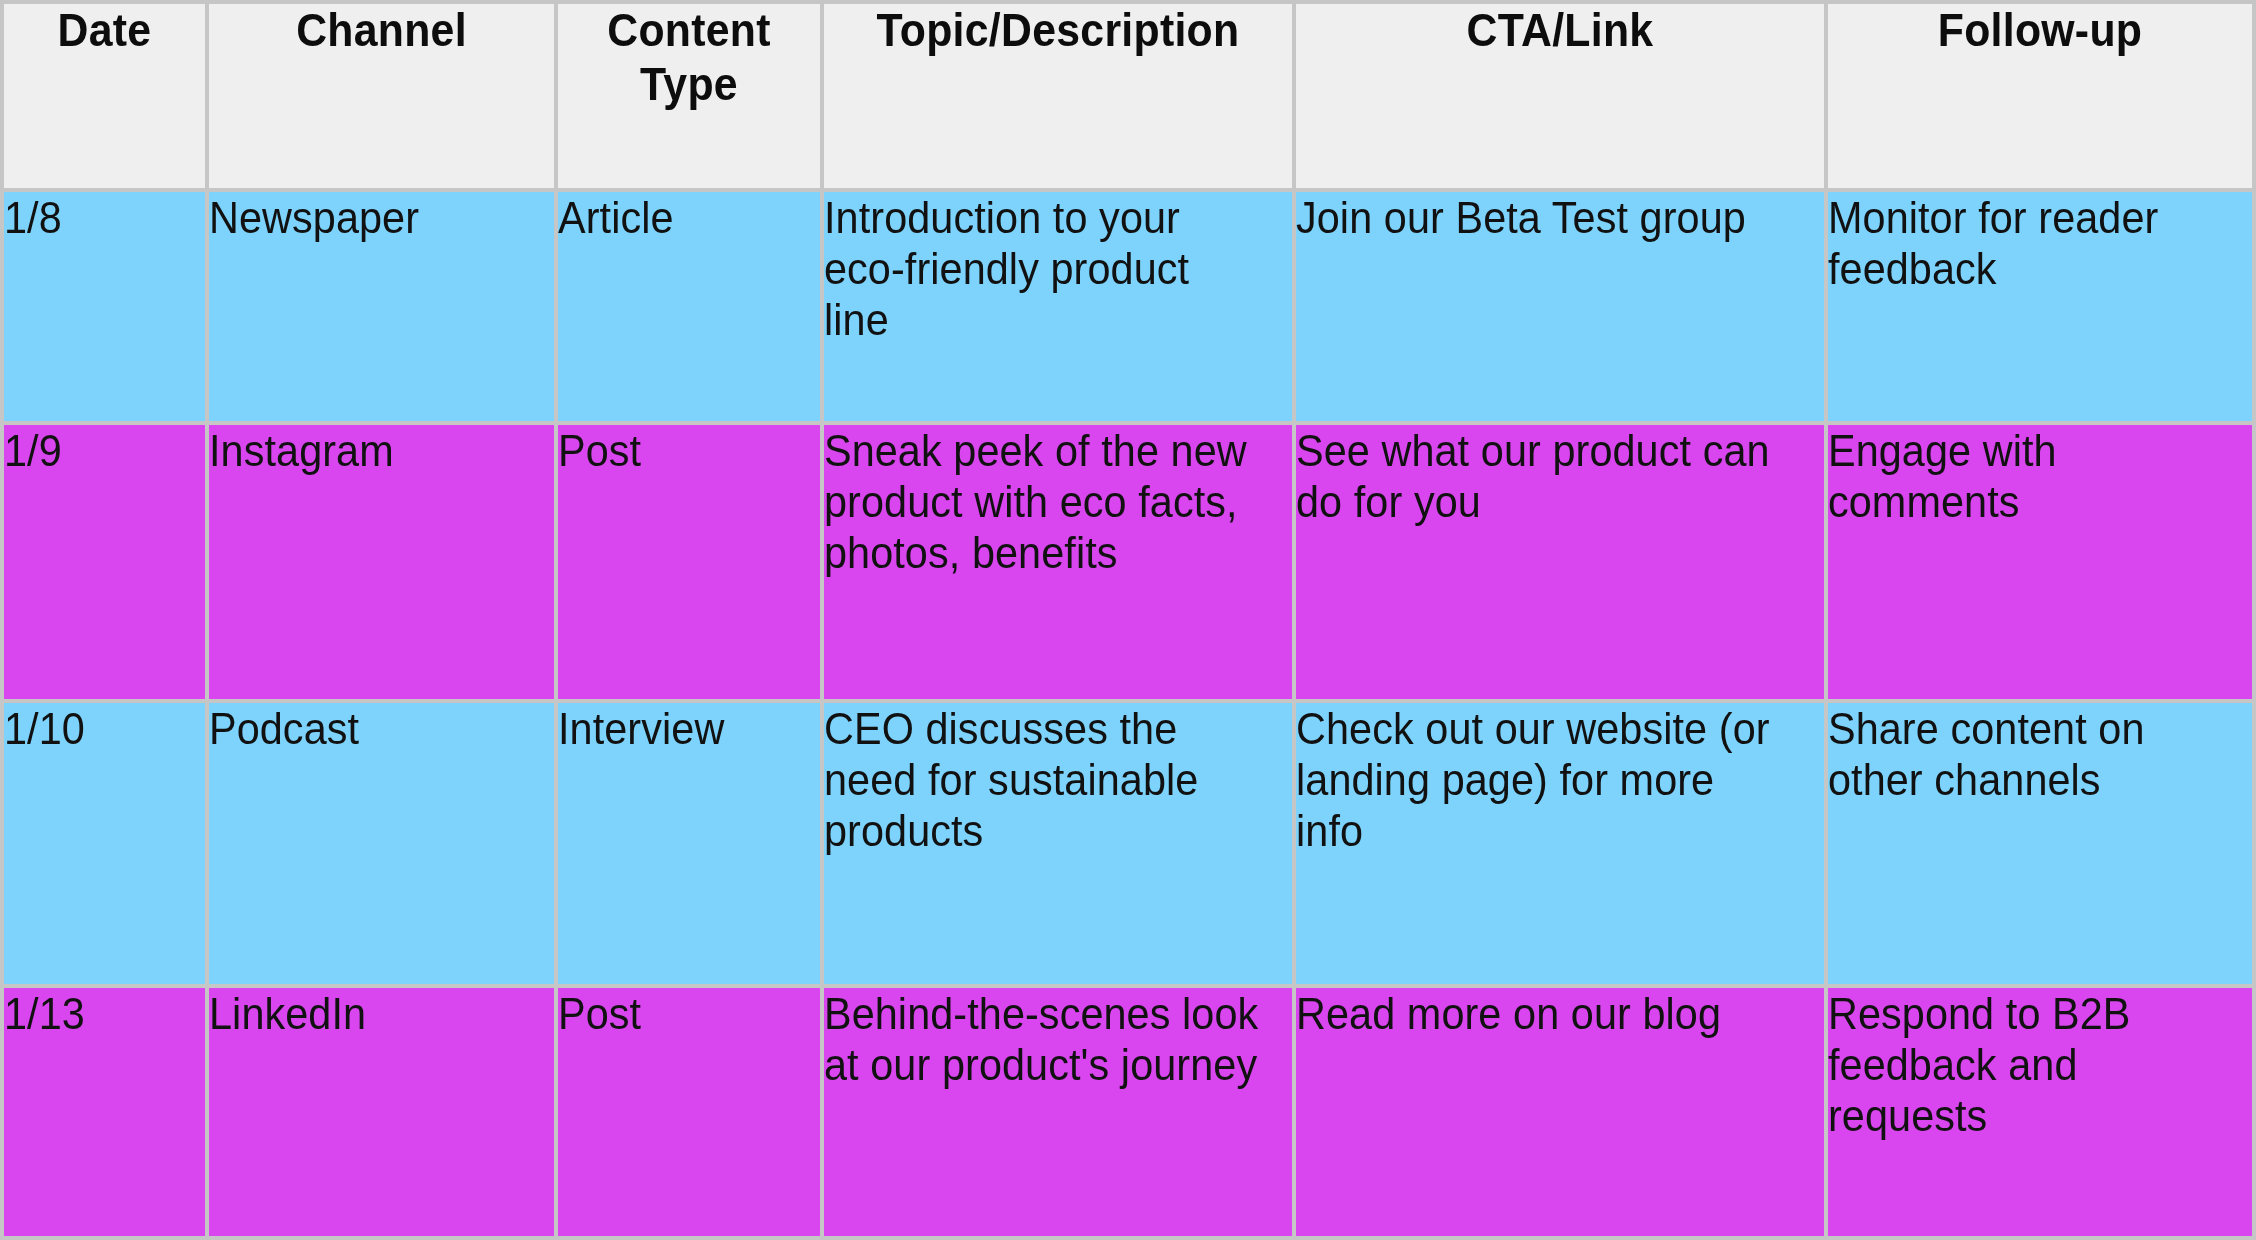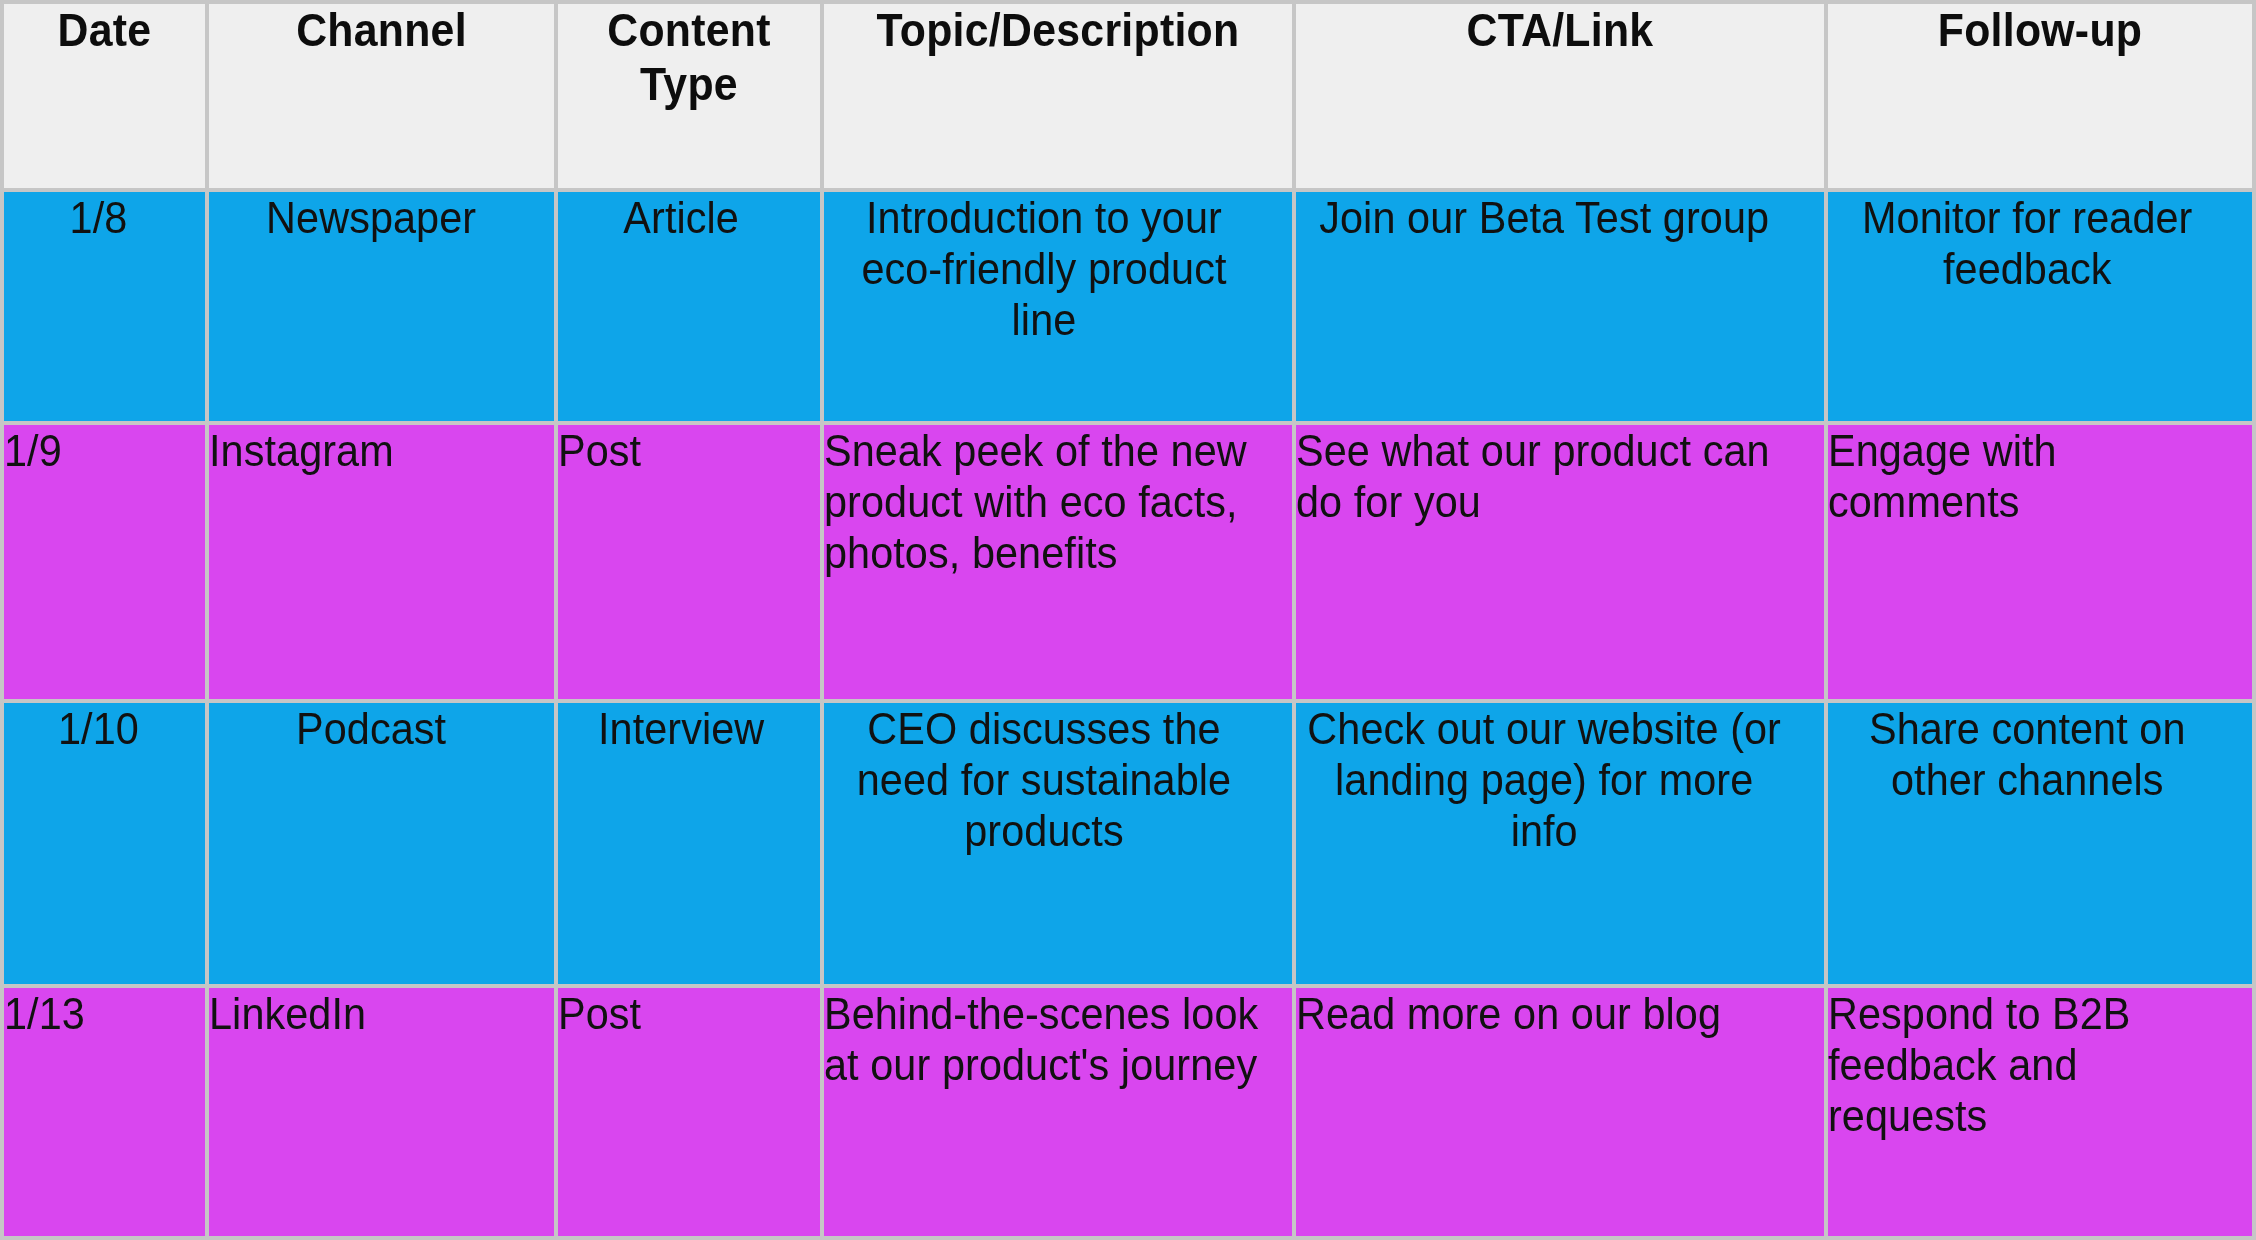--- a/index.html
+++ b/index.html
@@ -53,21 +53,21 @@
     font-weight: 700;
     color: #0d0d0d;
     line-height: 1.17;
     letter-spacing: 0.3px;
     font-stretch: condensed;
     transform: scaleX(0.93);
     transform-origin: center center;
     white-space: pre-line;
   }
 
-  tbody tr.row-odd  td { background: #0ea5e9; text-align: center; }
+  tbody tr.row-odd  td { background: #7dd3fc; }
   tbody tr.row-even td { background: #d946ef; }
 
   tbody td {
     padding: 34px 22px 22px 22px;
     box-sizing: border-box;
   }
 
   .cell-text {
     display: block;
     font-size: 44px;

